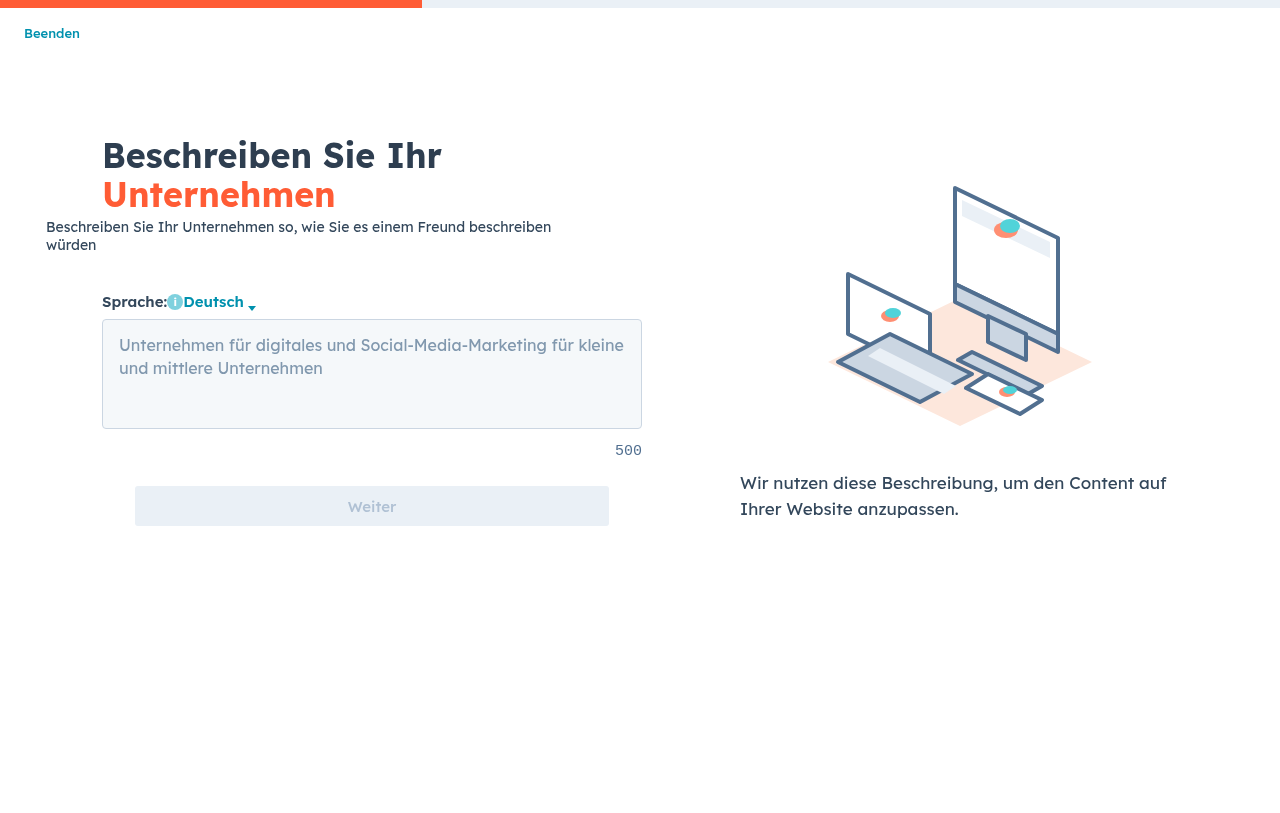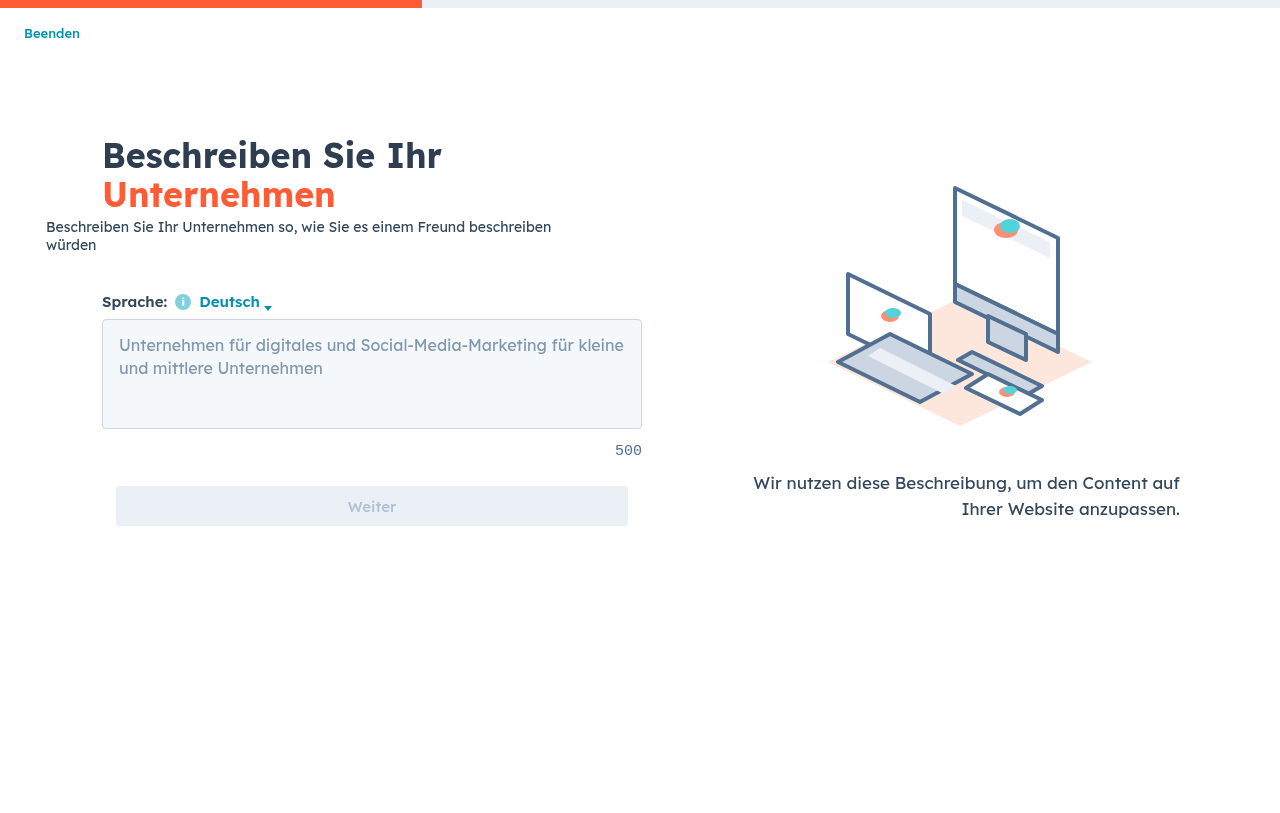--- a/index.html
+++ b/index.html
@@ -19,43 +19,43 @@
     .left  { width:50%; padding:0 46px; }
     .right { width:50%; padding:0 46px; display:flex; flex-direction:column; align-items:center; }
 
     .heading { font-size:34px; font-weight:700; color:#2e3e50; margin-left:56px; line-height:1.15; }
     .heading .accent { color:#ff5c35; }
 
     .subheading { font-size:14px; color:#33475b; margin-top:4px; }
 
     .form-block { margin:38px 0 0 56px; width:540px; }
 
-    .lang-row { display:flex; align-items:center; gap:8px; font-size:15px; font-weight:600; color:#33475b; }
+    .lang-row { display:flex; align-items:center; font-size:15px; font-weight:600; color:#33475b; }
     .info-icon { width:16px; height:16px; border-radius:50%; background:#7fd1de; color:#fff; font-size:11px; font-weight:700; display:flex; align-items:center; justify-content:center; }
     .lang-dd { color:#0091ae; font-weight:600; cursor:pointer; display:flex; align-items:flex-end; gap:4px; }
     .caret { width:0; height:0; border-left:4px solid transparent; border-right:4px solid transparent; border-top:5px solid #0091ae; }
 
     textarea.desc {
       width:100%; height:110px; margin-top:8px;
       padding:14px 16px; font-size:16px; color:#8198ae;
       background:#f5f8fa; border:1px solid #cbd6e2; border-radius:4px;
       resize:none; outline:none; line-height:1.45;
     }
     textarea.desc::placeholder { color:#8198ae; }
 
     .counter { text-align:right; font-size:15px; color:#516f90; margin-top:10px;font-family:Liberation Mono, monospace; }
 
     .weiter-btn {
-      display:block; width:512px; height:40px; margin:26px auto 16px;
+      display:block; width:474px; height:40px; margin:26px auto 16px;
       background:#eaf0f6; color:#b0c1d4; border:none; border-radius:3px;
       font-size:15px; font-weight:500; cursor:not-allowed;
     }
 
     .illus-wrap { width:300px; height:270px; margin-top:30px; }
-    .right-caption { margin-top:34px; font-size:17px; color:#33475b; text-align:right; max-width:440px; line-height:1.5; }
+    .right-caption { margin-top:34px; font-size:17px; color:#33475b; text-align:left; max-width:440px; line-height:1.5; }
 
     
     svg.devices { width:100%; height:100%; }
   </style>
 </head>
 <body>
 
 <div class="progress-track">
   <div class="progress-fill" style="width:33%"></div>
 </div>

